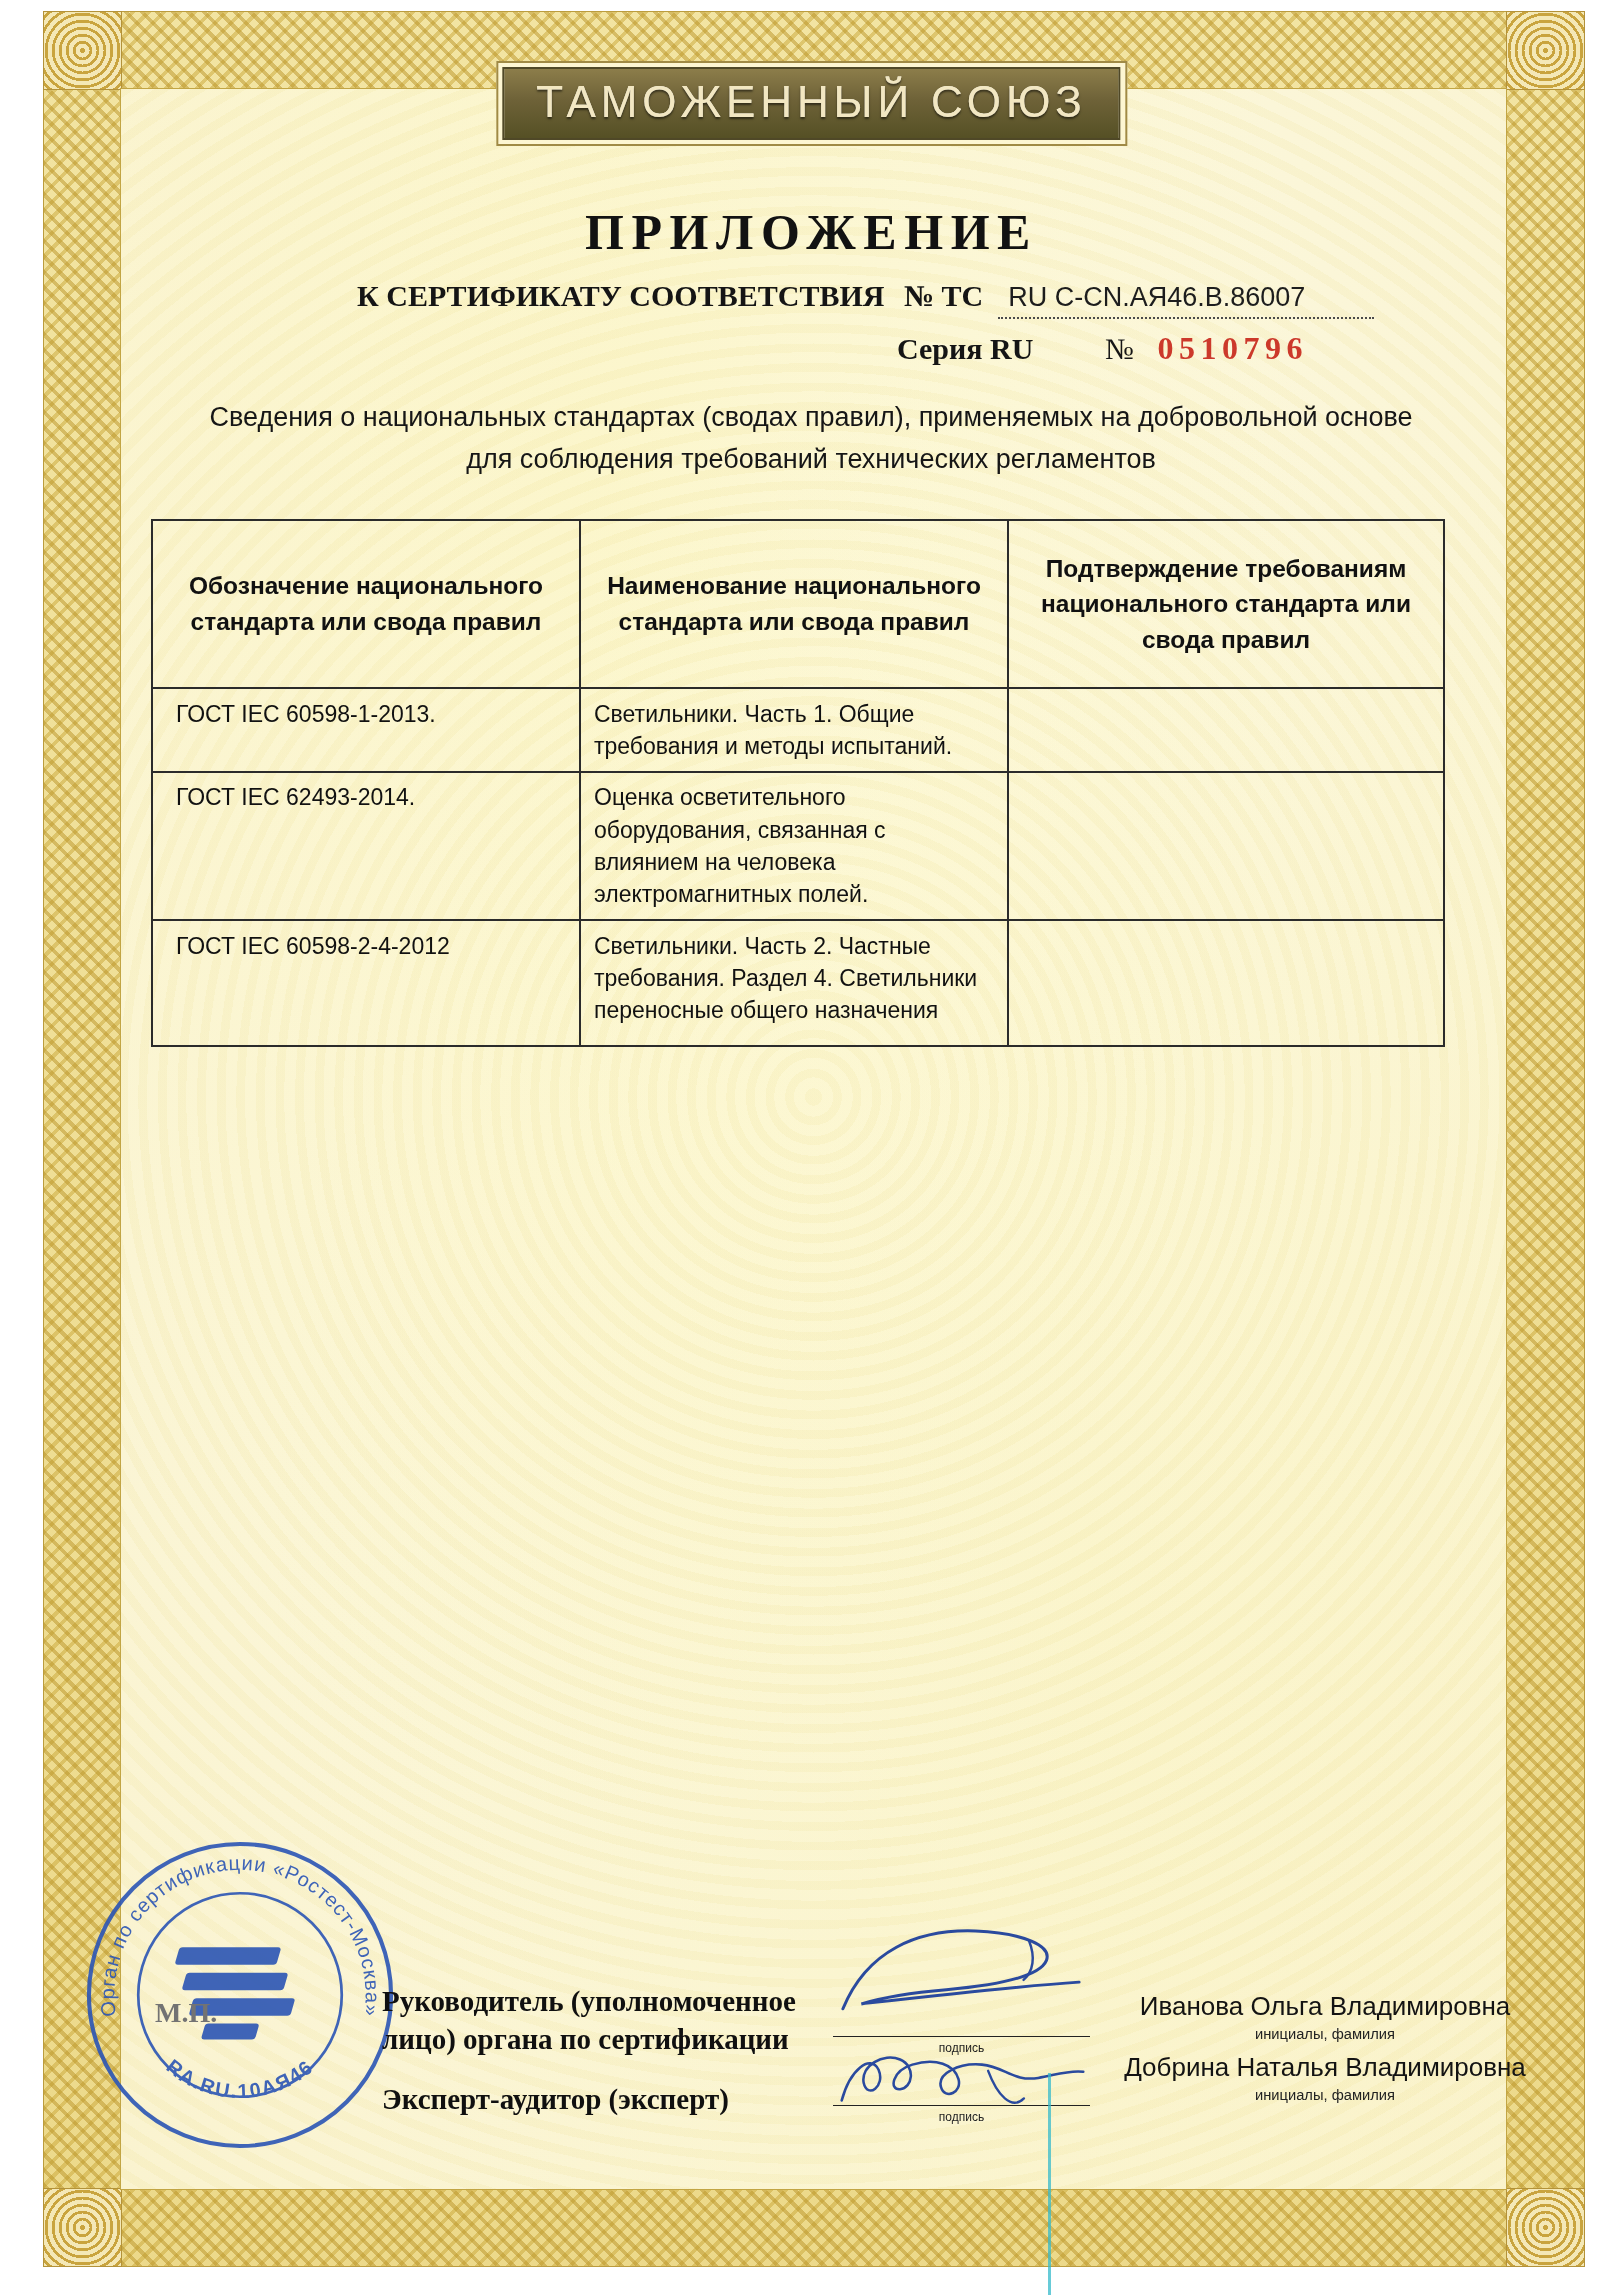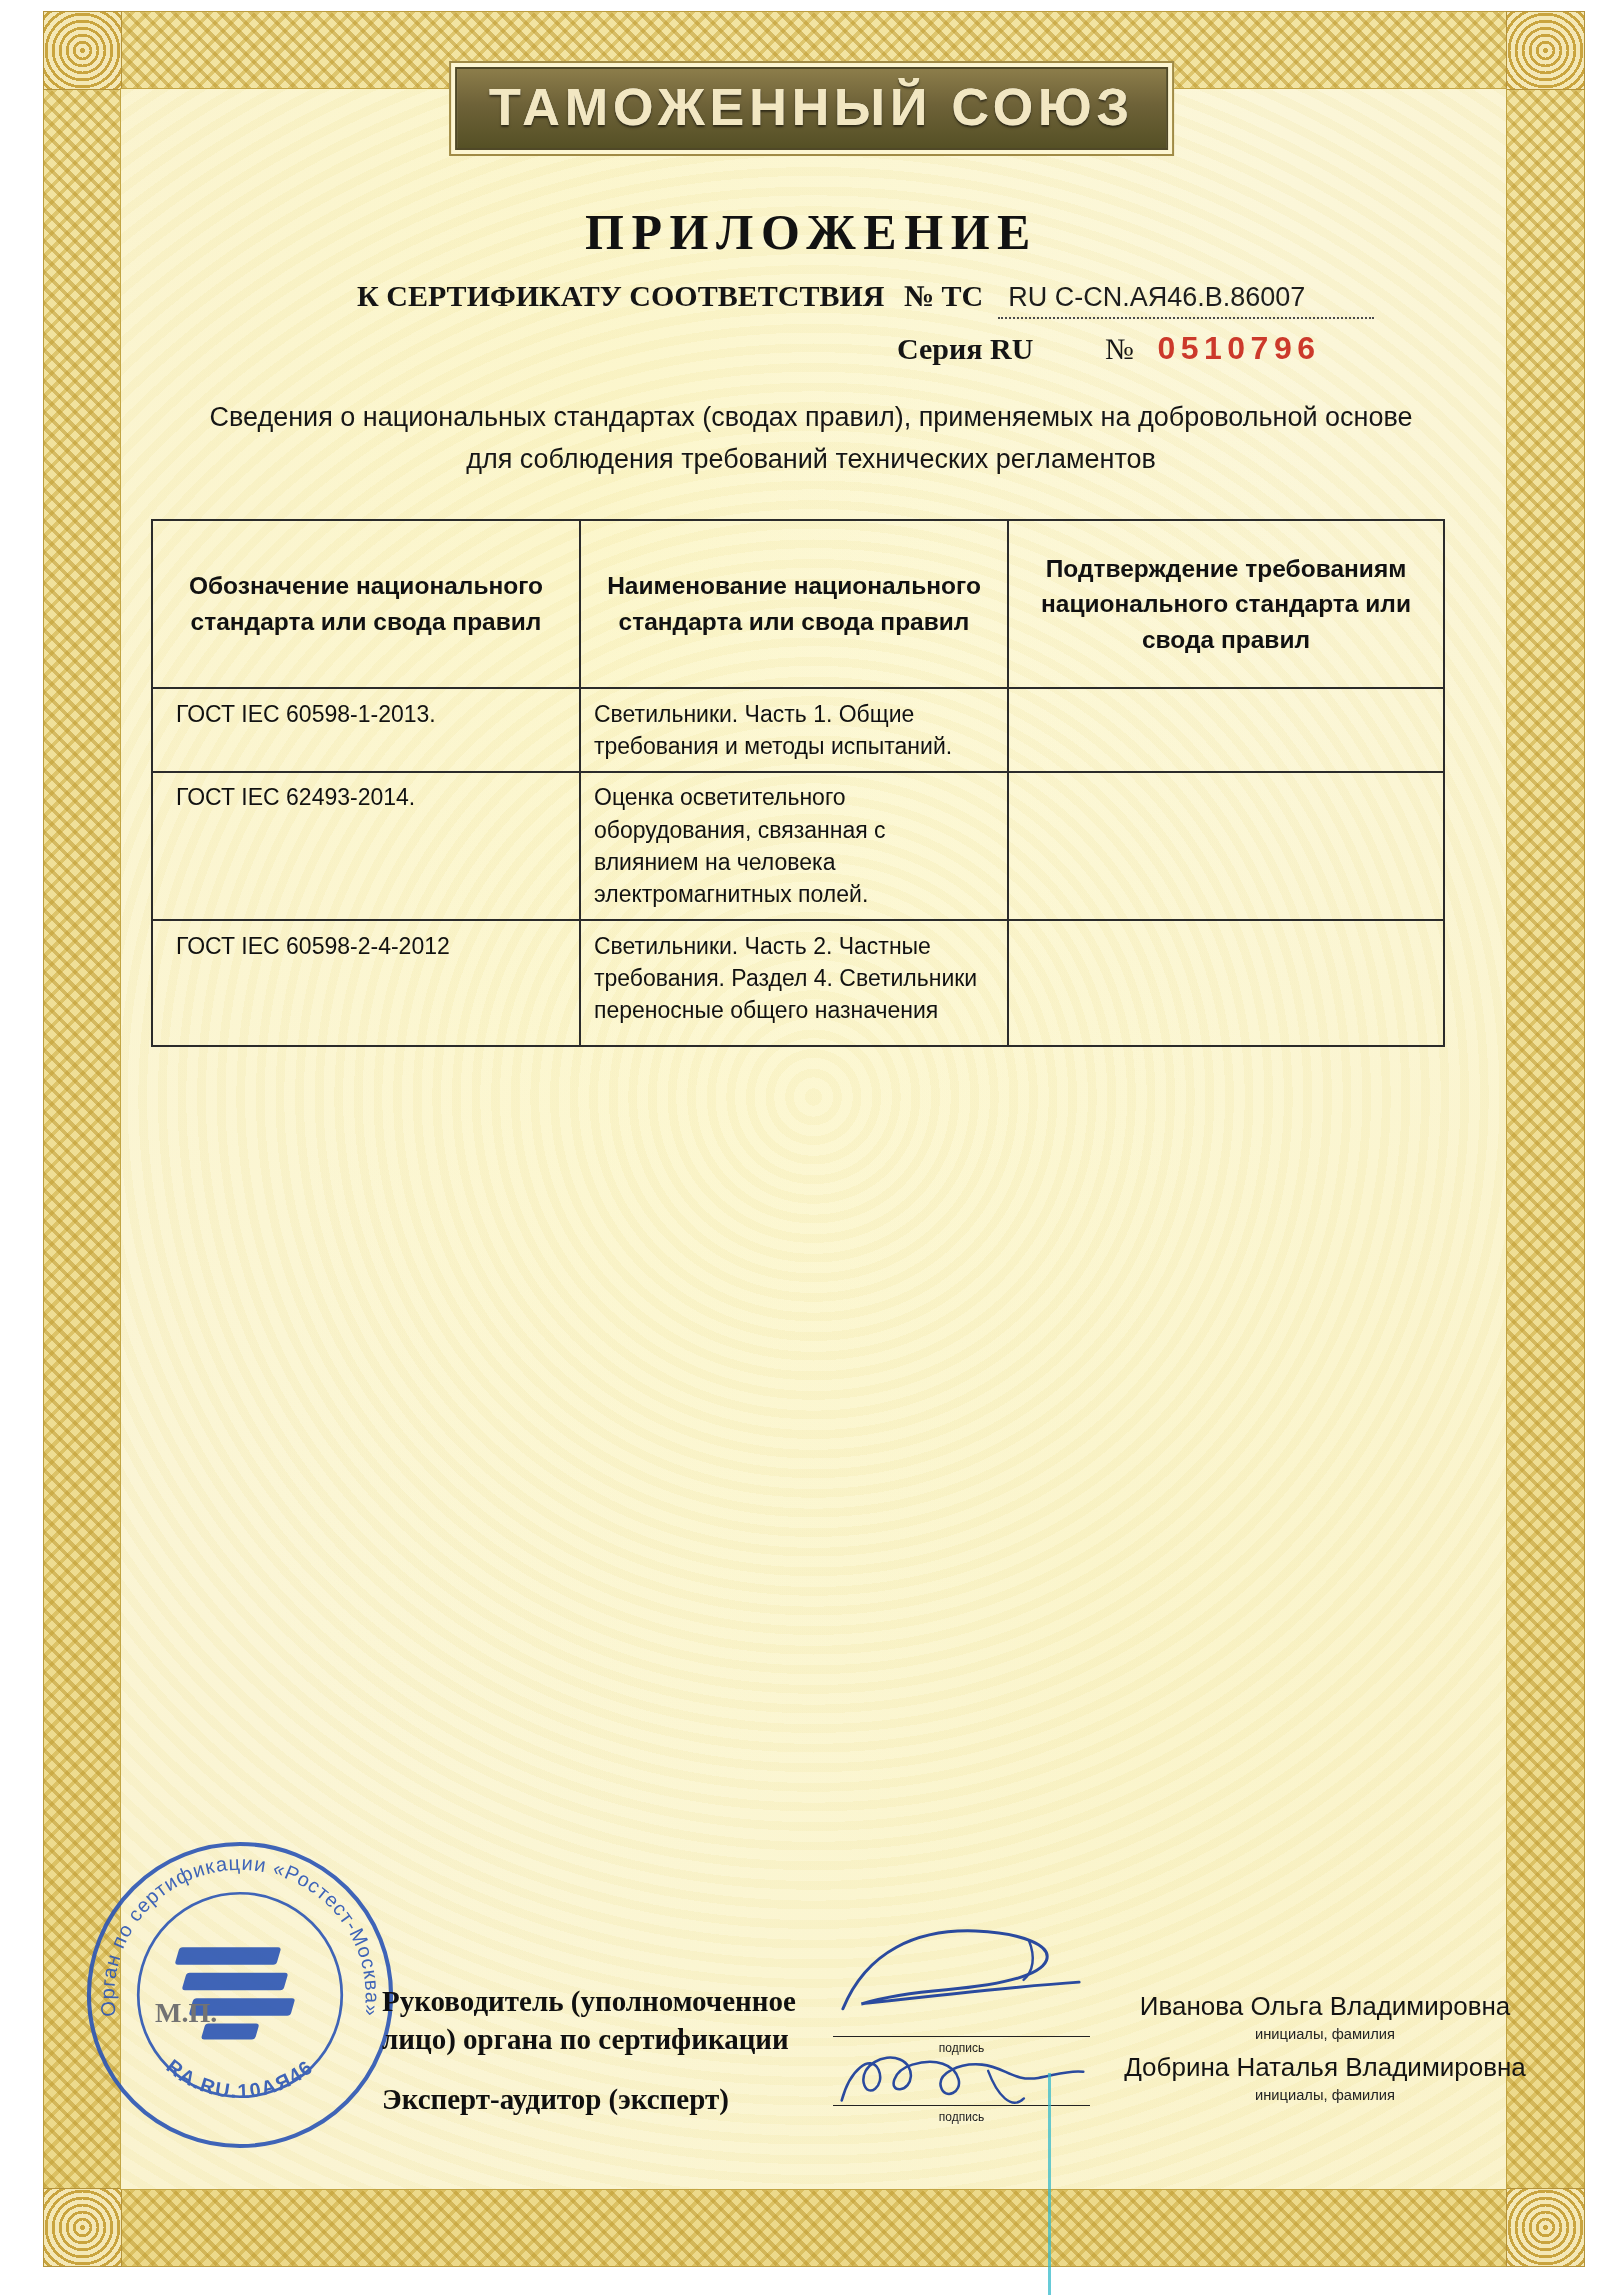--- a/index.html
+++ b/index.html
@@ -56,22 +56,22 @@
     background: #fdf6d2;
     border: 2.2px solid #a08a45;
     padding: 4.4px;
   }
   .banner-inner {
     border: 2.2px solid #4f4827;
     background: linear-gradient(180deg, #8c7d4a 0%, #6e6238 45%, #555025 100%);
     padding: 7.6px 32px 11px;
   }
   .banner-text {
-    font-weight: bold;
-    font-size: 52px;
+    font-weight: normal;
+    font-size: 44px;
     letter-spacing: 4.9px;
     color: #f2e7c2;
     white-space: nowrap;
     text-shadow: 0 1.6px 2.2px rgba(0,0,0,.55), 0 0 0.5px #ffffff;
   }
 
   
   .doc-title {
     position: absolute;
     top: 203px; left: 0; width: 100%;
@@ -110,21 +110,21 @@
     top: 330px; left: 897px;
     font-family: "Liberation Serif", serif;
     font-weight: bold;
     font-size: 30px;
     color: #151515;
     white-space: nowrap;
     z-index: 3;
   }
   .series-no { margin-left: 64px; font-weight: normal; }
   .serial {
-    font-family: Liberation Sans, sans-serif;
+    font-family: Liberation Serif, serif;
     font-weight: bold;
     font-size: 32px;
     letter-spacing: 5.5px;
     color: #cc392b;
     margin-left: 16.4px;
   }
 
   .intro {
     position: absolute;
     top: 397px; left: 184px; width: 1254px;

